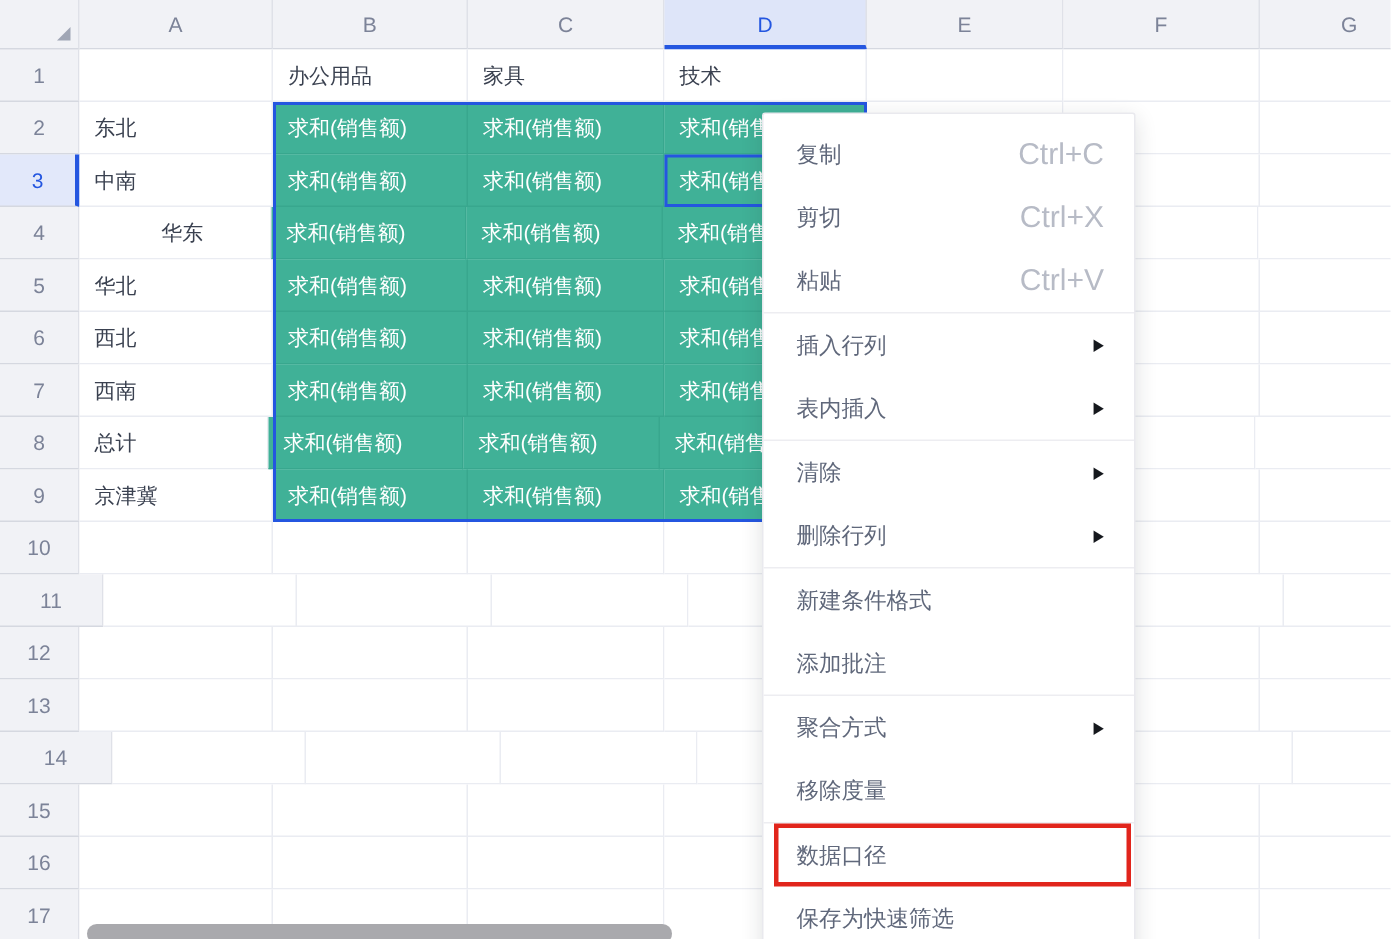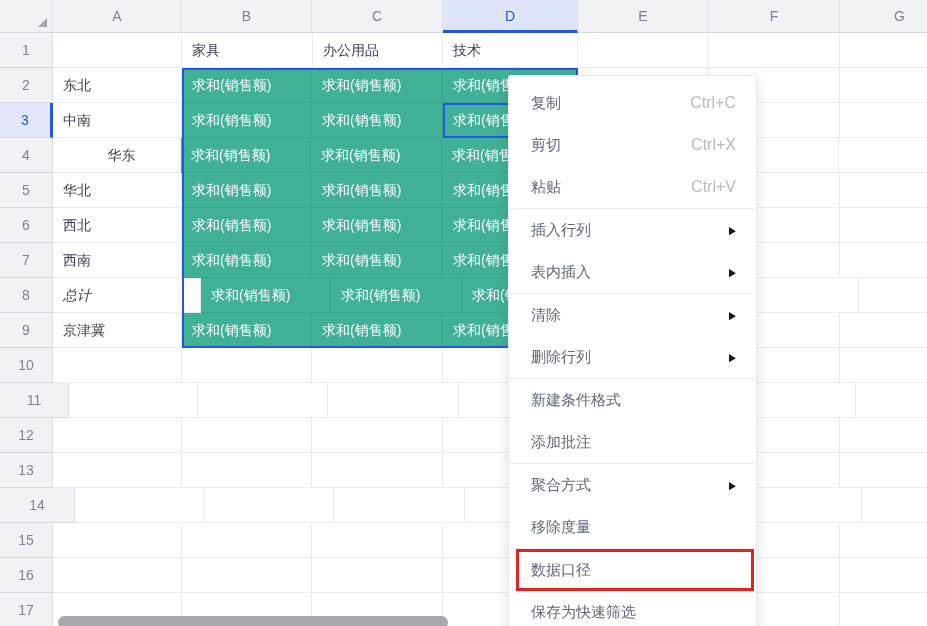--- a/index.html
+++ b/index.html
@@ -30,21 +30,21 @@
   .active-cell{position:absolute;left:443px;top:103px;width:135px;height:35px;
         border:2px solid var(--blue,#2456e0);box-sizing:border-box;pointer-events:none;z-index:4;}
 
   
   .context-menu{position:absolute;left:508px;top:75px;width:249px;box-sizing:border-box;
         background:#fff;border:1px solid #e9e9ee;border-radius:2px;
         box-shadow:0 4px 14px rgba(31,35,41,.14);padding:6px 0 8px 0;z-index:10;}
   .menu-item{height:42px;display:flex;align-items:center;position:relative;
         padding:0 20px 0 22px;font-size:15px;color:#60687b;cursor:default;}
   .menu-item .label{flex:none;}
-  .menu-item .shortcut{margin-left:auto;color:#b7bbc6;font-size:16px;}
+  .menu-item .shortcut{margin-left:auto;color:#b7bbc6;font-size:20px;}
   .menu-item .arrow{margin-left:auto;font-size:9px;color:#15181d;transform:scaleY(1.2);}
   .menu-sep{height:1px;background:#ededf1;margin:0;}
   .red-box{position:absolute;left:7px;right:2px;top:0px;bottom:0px;
         border:3px solid var(--red,#e1251c);box-sizing:border-box;pointer-events:none;}
 
   
   .hscroll{position:absolute;left:58px;top:616px;width:390px;height:13px;
         border-radius:7px;background:#a9a9ad;z-index:6;}
 </style>
 </head>
@@ -60,22 +60,22 @@
         <div class="cell head" style="width: 130px;">B</div>
         <div class="cell head" style="width: 131px;">C</div>
         <div class="cell head selcol" style="width: 135px;">D</div>
         <div class="cell head" style="width: 131px;">E</div>
         <div class="cell head" style="width: 131px;">F</div>
         <div class="cell head" style="width: 120px;">G</div>
       </div>
       <div class="g-row">
         <div class="cell head" style="width: 53px;">1</div>
         <div class="cell" style="width: 129px;"></div>
+        <div class="cell" style="width: 130px;">办公用品</div>
         <div class="cell" style="width: 131px;">家具</div>
-        <div class="cell" style="width: 130px;">办公用品</div>
         <div class="cell" style="width: 135px;">技术</div>
         <div class="cell" style="width: 131px;"></div>
         <div class="cell" style="width: 131px;"></div>
         <div class="cell" style="width: 120px;"></div>
       </div>
       <div class="g-row">
         <div class="cell head" style="width: 53px;">2</div>
         <div class="cell" style="width: 129px;">东北</div>
         <div class="cell measure" style="width: 130px;">求和(销售额)</div>
         <div class="cell measure" style="width: 131px;">求和(销售额)</div>
@@ -129,21 +129,21 @@
         <div class="cell" style="width: 129px;">西南</div>
         <div class="cell measure" style="width: 130px;">求和(销售额)</div>
         <div class="cell measure" style="width: 131px;">求和(销售额)</div>
         <div class="cell measure" style="width: 135px;">求和(销售额)</div>
         <div class="cell" style="width: 131px;"></div>
         <div class="cell" style="width: 131px;"></div>
         <div class="cell" style="width: 120px;"></div>
       </div>
       <div class="g-row">
         <div class="cell head" style="width: 53px;">8</div>
-        <div class="cell" style="width: 148px; font-style: italic;">总计</div>
+        <div class="cell" style="width: 126px;">总计</div>
         <div class="cell measure" style="width: 130px;">求和(销售额)</div>
         <div class="cell measure" style="width: 131px;">求和(销售额)</div>
         <div class="cell measure" style="width: 135px;">求和(销售额)</div>
         <div class="cell" style="width: 131px;"></div>
         <div class="cell" style="width: 131px;"></div>
         <div class="cell" style="width: 120px;"></div>
       </div>
       <div class="g-row">
         <div class="cell head" style="width: 53px;">9</div>
         <div class="cell" style="width: 129px;">京津冀</div>

